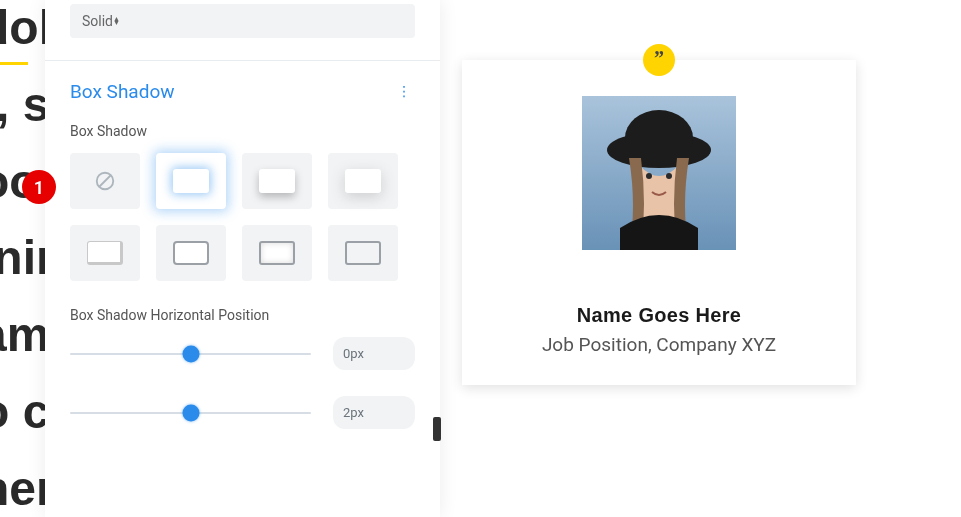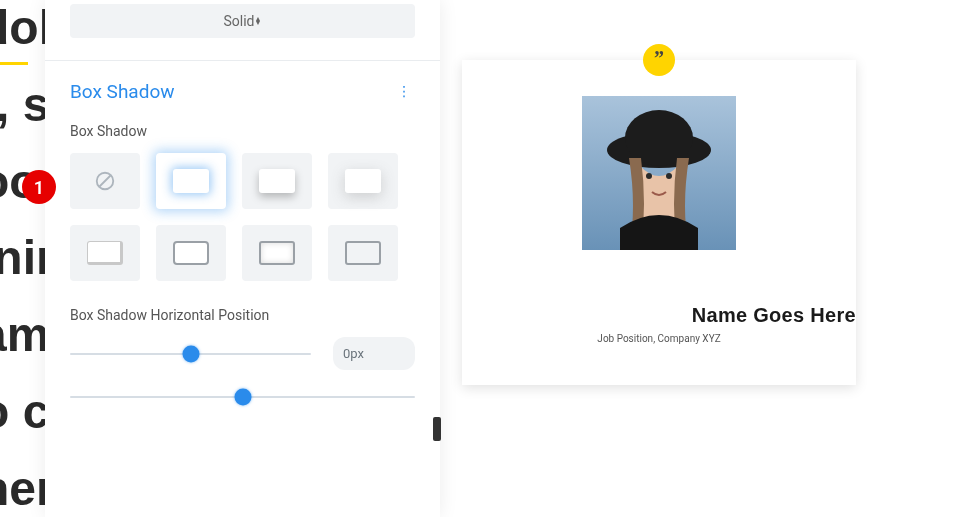--- a/index.html
+++ b/index.html
@@ -53,21 +53,21 @@
   }
   .panel-inner { padding: 0 25px; }
 
   .top-select {
     margin: 4px 25px 0 25px;
     background: #f1f3f5;
     border-radius: 4px;
     padding: 9px 12px;
     display: flex;
     align-items: center;
-    justify-content: center;
+    justify-content: flex-start;
     font-size: 14px;
     color: #666;
     cursor: pointer;
   }
   .top-select .chevrons {
     display: flex; flex-direction: column; line-height: 4px; font-size: 7px; color: #666;
   }
   .divider {
     border-top: 1px solid #e9ecef;
     margin: 22px 0 18px 0;
@@ -212,31 +212,31 @@
   .avatar {
     width: 154px; height: 154px;
     margin: 36px auto 0;
     display:block;
     background: #7da2c4;
     position: relative;
     overflow: hidden;
   }
   .avatar svg { width:100%; height:100%; display:block; }
   .name {
-    text-align:right;
+    text-align:center;
     font-size: 20px;
     font-weight: 800;
     margin-top: 54px;
     font-family: Arial, sans-serif;
     color:#1a1a1a;
     letter-spacing: 0.3px;
   }
   .job {
     text-align:center;
-    font-size: 10px;
+    font-size: 19px;
     color: #555;
     margin-top: 6px;
   }
 </style>
 </head>
 <body>
 
 <div class="accent-line"></div>
 
 <div class="bg-text">dol
@@ -319,20 +319,21 @@
         </div>
         <div class="slider-value">0px</div>
       </div>
     </div>
 
     <div class="slider-row">
       <div class="slider-wrap">
         <div class="slider-track">
           <div class="slider-thumb" style="left:50%"></div>
         </div>
+        <div class="slider-value">2px</div>
       </div>
     </div>
 
   </div>
 </div>
 
 <div class="scroll-indicator"></div>
 
 <div class="preview">
   <div class="quote">

